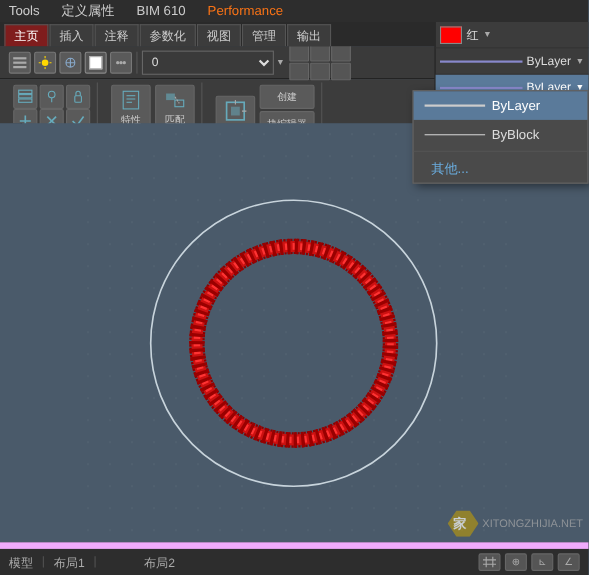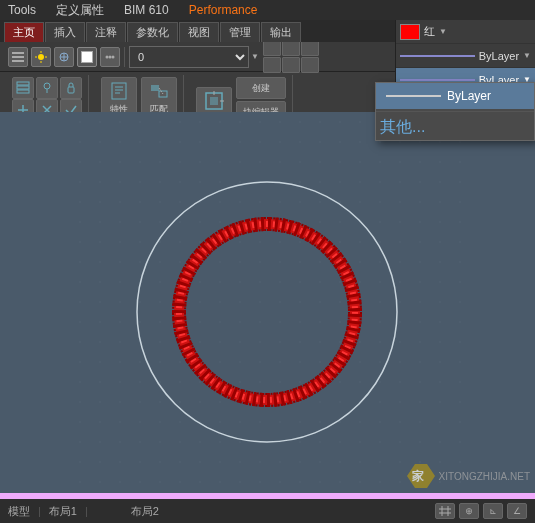--- a/index.html
+++ b/index.html
@@ -210,23 +210,23 @@
     .dropdown-divider {
       height: 1px;
       background: #555;
       margin: 2px 0;
     }
 
     .other-link {
       height: 26px;
       display: flex;
       align-items: center;
-      padding: 0 4px;
+      padding: 0 16px;
       color: #6aacde;
-      font-size: 16px;
+      font-size: 12px;
       cursor: pointer;
     }
 
     
     .canvas-area {
       position: absolute;
       top: 112px;
       left: 0;
       right: 0;
       bottom: 30px;
@@ -553,20 +553,26 @@
 
 <div class="dropdown-menu">
 
   <div class="dropdown-item selected">
     <div class="dropdown-line">
       <div style="width:55px; height:2px; background:#ccc;"></div>
     </div>
     <span>ByLayer</span>
   </div>
 
+  <div class="dropdown-item">
+    <div class="dropdown-line">
+      <div style="width:55px; height:1px; background:#ccc;"></div>
+    </div>
+    <span>ByBlock</span>
+  </div>
 
 
 
   <div class="dropdown-divider"></div>
 
   <div class="other-link">其他...</div>
 </div>
 
 <div class="left-strip">
   <div class="strip-btn">▶</div>

